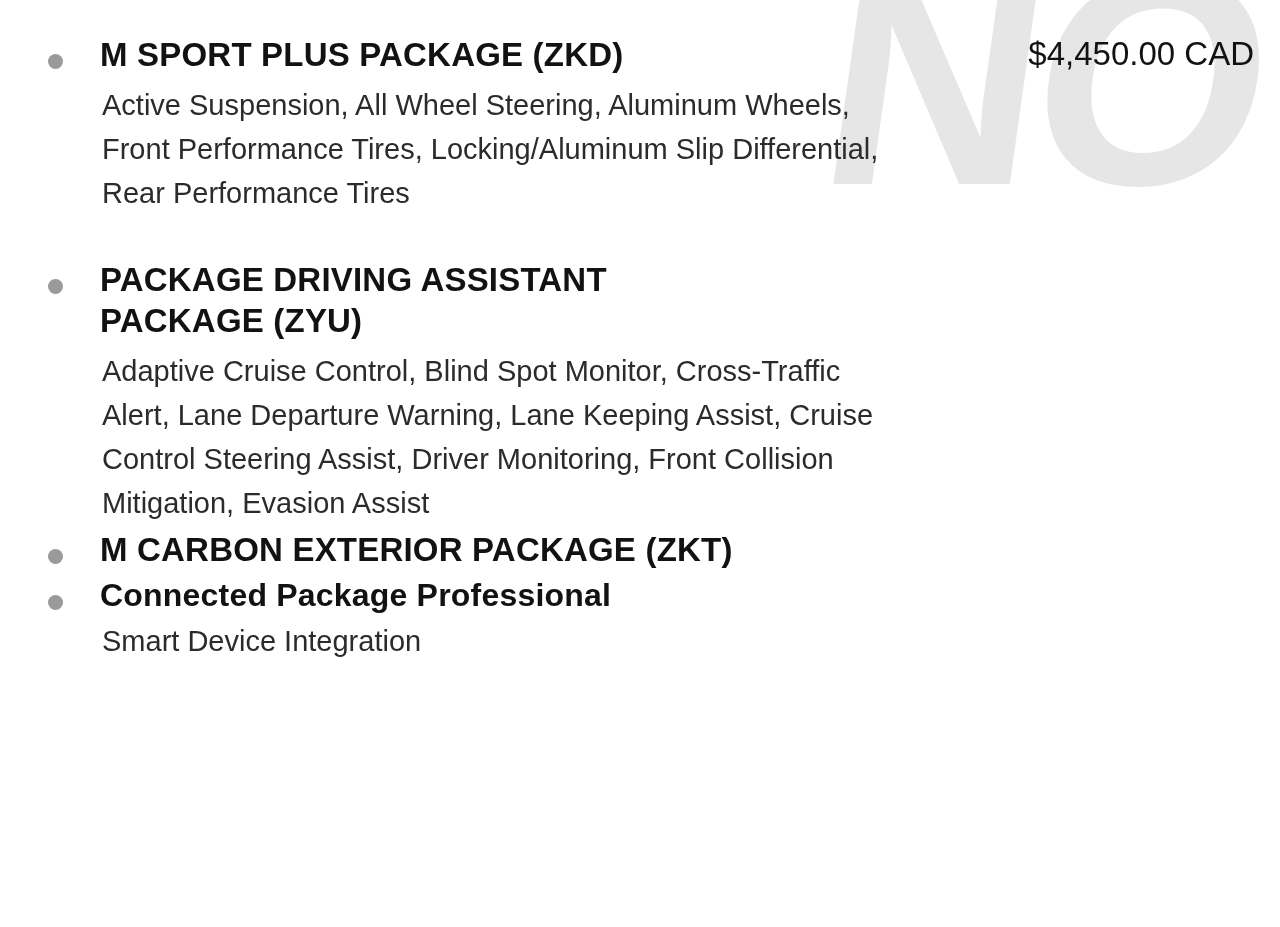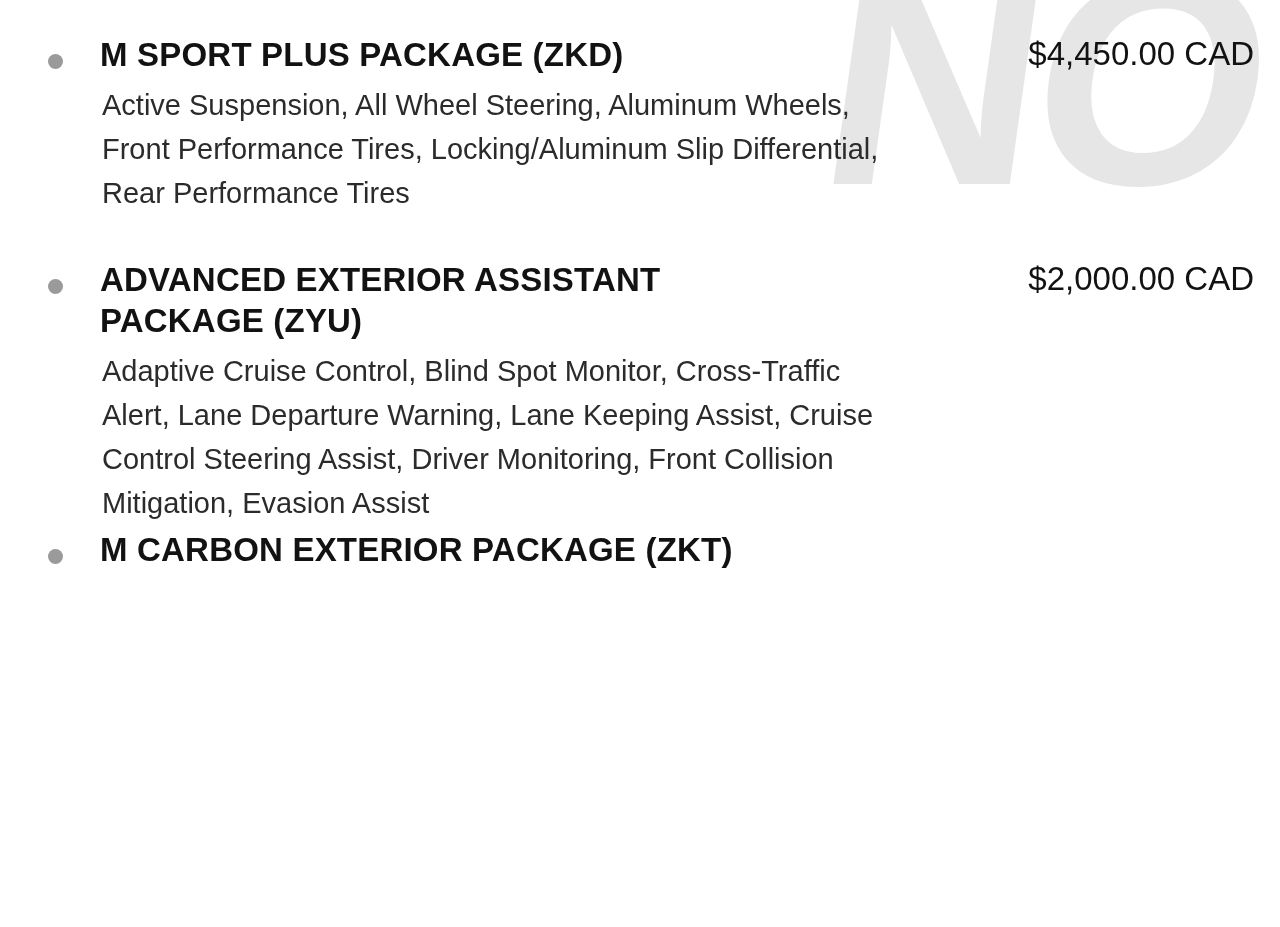--- a/index.html
+++ b/index.html
@@ -135,28 +135,35 @@
       <div class="pkg-head">
         <div class="pkg-title">M SPORT PLUS PACKAGE (ZKD)</div>
         <div class="pkg-price">$4,450.00 CAD</div>
       </div>
       <div class="pkg-desc narrow">Active Suspension, All Wheel Steering, Aluminum Wheels, Front Performance Tires, Locking/Aluminum Slip Differential, Rear Performance Tires</div>
     </li>
 
     <li class="pkg-item">
       <span class="bullet"></span>
       <div class="pkg-head">
-        <div class="pkg-title" style="max-width:640px;">ADVANCED EXTERIOR ASSISTANT PACKAGE (ZYU)</div>
-        <div class="pkg-price">$2,000.00 CAD</div>
+        <div class="pkg-title" style="max-width:640px;">PACKAGE DRIVING ASSISTANT PACKAGE (ZYU)</div>
       </div>
       <div class="pkg-desc" style="max-width:780px;">Adaptive Cruise Control, Blind Spot Monitor, Cross-Traffic Alert, Lane Departure Warning, Lane Keeping Assist, Cruise Control Steering Assist, Driver Monitoring, Front Collision Mitigation, Evasion Assist</div>
     </li>
 
     <li class="pkg-item">
       <span class="bullet"></span>
       <div class="pkg-head">
         <div class="pkg-title">M CARBON EXTERIOR PACKAGE (ZKT)</div>
       </div>
     </li>
 
+    <li class="pkg-item">
+      <span class="bullet"></span>
+      <div class="pkg-head">
+        <div class="pkg-title normalcase">Connected Package Professional</div>
+        <div class="pkg-price empty"></div>
+      </div>
+      <div class="pkg-desc tight">Smart Device Integration</div>
+    </li>
 
   </ul>
 </div>
 
 </body></html>

